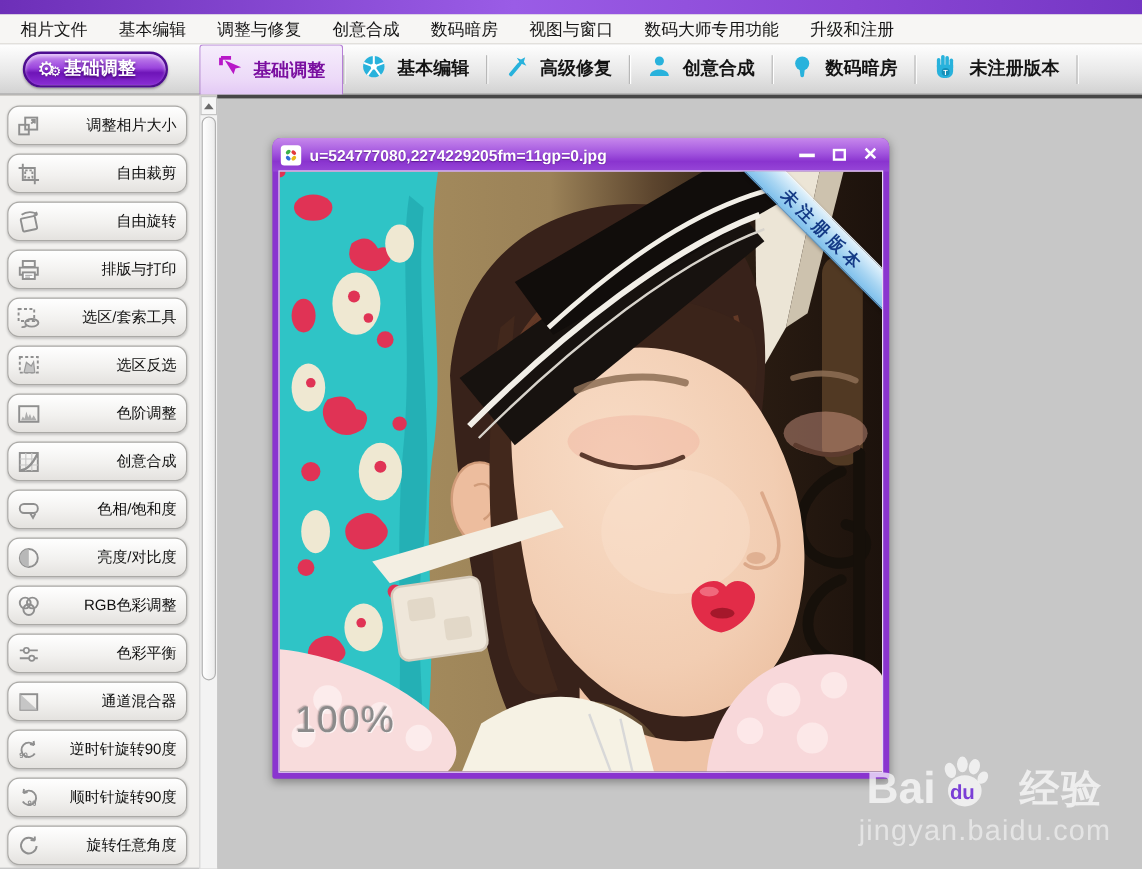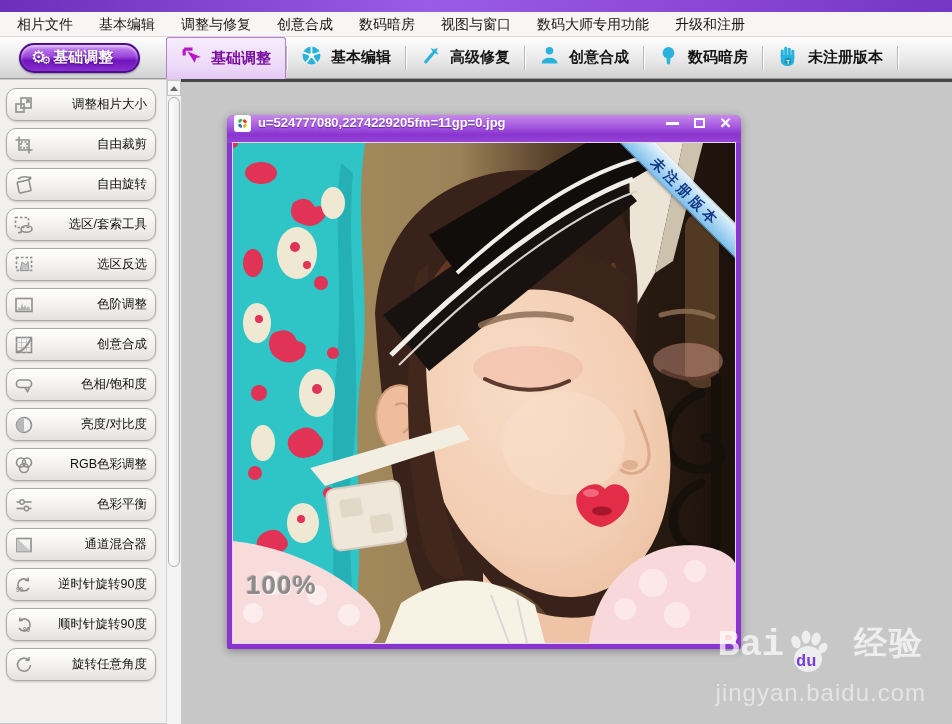--- a/index.html
+++ b/index.html
@@ -61,21 +61,21 @@
   .scroll-thumb { position:absolute; left:1px; top:17px; width:12px; height:470px;
     background:linear-gradient(90deg,#ffffff,#ececec); border:1px solid #b0b0b0;
     border-radius:7px; cursor:pointer; }
 
   .canvas { flex:1; position:relative; background:#c7c7c7; border-top:3px solid #474747; }
 
   
   .photo-window { position:absolute; left:46px; top:33px; width:514px; height:534px;
     background:#8a34cf; border-radius:7px 7px 2px 2px;
     box-shadow:0 2px 8px rgba(0,0,0,.35); }
-  .pw-titlebar { height:28px; display:flex; align-items:flex-start; padding:0 10px 0 7px;
+  .pw-titlebar { height:28px; display:flex; align-items:center; padding:0 10px 0 7px;
     border-radius:7px 7px 0 0;
     background:linear-gradient(180deg,#c788ec 0%,#a255de 45%,#8a34cf 70%,#9747d8 100%); }
   .pw-icon { width:17px; height:17px; background:#ffffff; border-radius:3px;
     display:flex; align-items:center; justify-content:center; flex:none; }
   .pw-title { color:#ffffff; font-weight:bold; font-size:13px; margin-left:7px; flex:1;
     white-space:nowrap; overflow:hidden; text-shadow:0 1px 1px rgba(60,0,100,.6); }
   .pw-controls { display:flex; align-items:center; gap:15px; }
   .pw-min { width:13px; height:3px; background:#ffffff; cursor:pointer; }
   .pw-max { width:11px; height:10px; border:2px solid #ffffff; cursor:pointer; }
   .pw-close { color:#ffffff; font-size:19px; font-weight:bold; line-height:16px;
@@ -84,27 +84,27 @@
     overflow:hidden; outline:1px solid #e6d6f6; background:#9b8258; }
   .pw-body svg.scene { display:block; width:502px; height:500px; }
 
   .ribbon { position:absolute; top:36px; right:-40px; width:178px; height:25px;
     transform:rotate(45deg); text-align:center; line-height:25px;
     background:linear-gradient(180deg,#e2f2fc 0%,#a8d5f2 55%,#7fc0ec 100%);
     border-top:1px solid #eef8ff; border-bottom:1px solid #5a96c8;
     color:#143a86; font-size:14px; font-weight:bold; letter-spacing:4px;
     box-shadow:0 1px 3px rgba(0,0,0,.3); }
 
-  .zoom-label { position:absolute; left:13px; bottom:42px; font-size:26px; font-weight:bold;
+  .zoom-label { position:absolute; left:13px; bottom:25px; font-size:31px; font-weight:normal;
     color:#8b8b8b; letter-spacing:1px;
     text-shadow:1px 1px 0 rgba(255,255,255,.65), -1px -1px 1px rgba(0,0,0,.25); }
 
   
   .baidu-mark { position:absolute; right:26px; bottom:16px; text-align:center; opacity:.85; }
-  .bd-row { display:flex; align-items:flex-start; justify-content:center; gap:2px;font-family:Liberation Mono, monospace; }
+  .bd-row { display:flex; align-items:flex-end; justify-content:center; gap:2px; }
   .bd-bai { font-size:37px; font-weight:bold; color:rgba(255,255,255,.82); line-height:.9; }
   .bd-paw { position:relative; width:44px; height:44px; }
   .bd-du { position:absolute; left:10px; bottom:2px; font-size:17px; font-weight:bold;
     color:#6d28d9; z-index:2; }
   .bd-cn { font-size:33px; font-weight:bold; color:rgba(255,255,255,.82); line-height:1;
     margin-left:22px; letter-spacing:2px; }
   .bd-url { font-size:24px; color:rgba(255,255,255,.62); margin-top:6px; letter-spacing:1px; }
 </style>
 </head>
 <body>
@@ -230,20 +230,31 @@
         <span class="side-label">自由裁剪</span>
       </div>
       <div class="side-btn">
         <span class="icon">
           <svg width="20" height="20" viewBox="0 0 20 20">
             <rect x="4" y="6" width="12" height="11" rx="1" transform="rotate(-12 10 11)" stroke="#8f8f8f" stroke-width="1.6" fill="none"></rect>
             <path d="M4,4 C8,1 14,1 17,4 M17,4 L14,4.5 M17,4 L16,1.5" stroke="#8f8f8f" stroke-width="1.6" fill="none"></path>
           </svg>
         </span>
         <span class="side-label">自由旋转</span>
+      </div>
+      <div class="side-btn">
+        <span class="icon">
+          <svg width="20" height="20" viewBox="0 0 20 20">
+            <rect x="5" y="2.5" width="10" height="5" stroke="#8f8f8f" stroke-width="1.6" fill="none"></rect>
+            <path d="M2.5,8 H17.5 V14 H2.5 Z" stroke="#8f8f8f" stroke-width="1.6" fill="none"></path>
+            <rect x="5" y="12" width="10" height="5.5" fill="#fff" stroke="#8f8f8f" stroke-width="1.6"></rect>
+            <path d="M7,14.5 H13 M7,16 H11" stroke="#b0b0b0" stroke-width="1"></path>
+          </svg>
+        </span>
+        <span class="side-label">排版与打印</span>
       </div>
       <div class="side-btn">
         <span class="icon">
           <svg width="20" height="20" viewBox="0 0 20 20">
             <rect x="1.5" y="2.5" width="13" height="10" stroke="#8f8f8f" stroke-width="1.6" fill="none" stroke-dasharray="2.5,2"></rect>
             <ellipse cx="12.5" cy="14" rx="5.5" ry="3.2" stroke="#8f8f8f" stroke-width="1.6" fill="none"></ellipse>
             <path d="M8,16.5 q-2,1.5 -4,1" stroke="#8f8f8f" stroke-width="1.6" fill="none"></path>
           </svg>
         </span>
         <span class="side-label">选区/套索工具</span>

